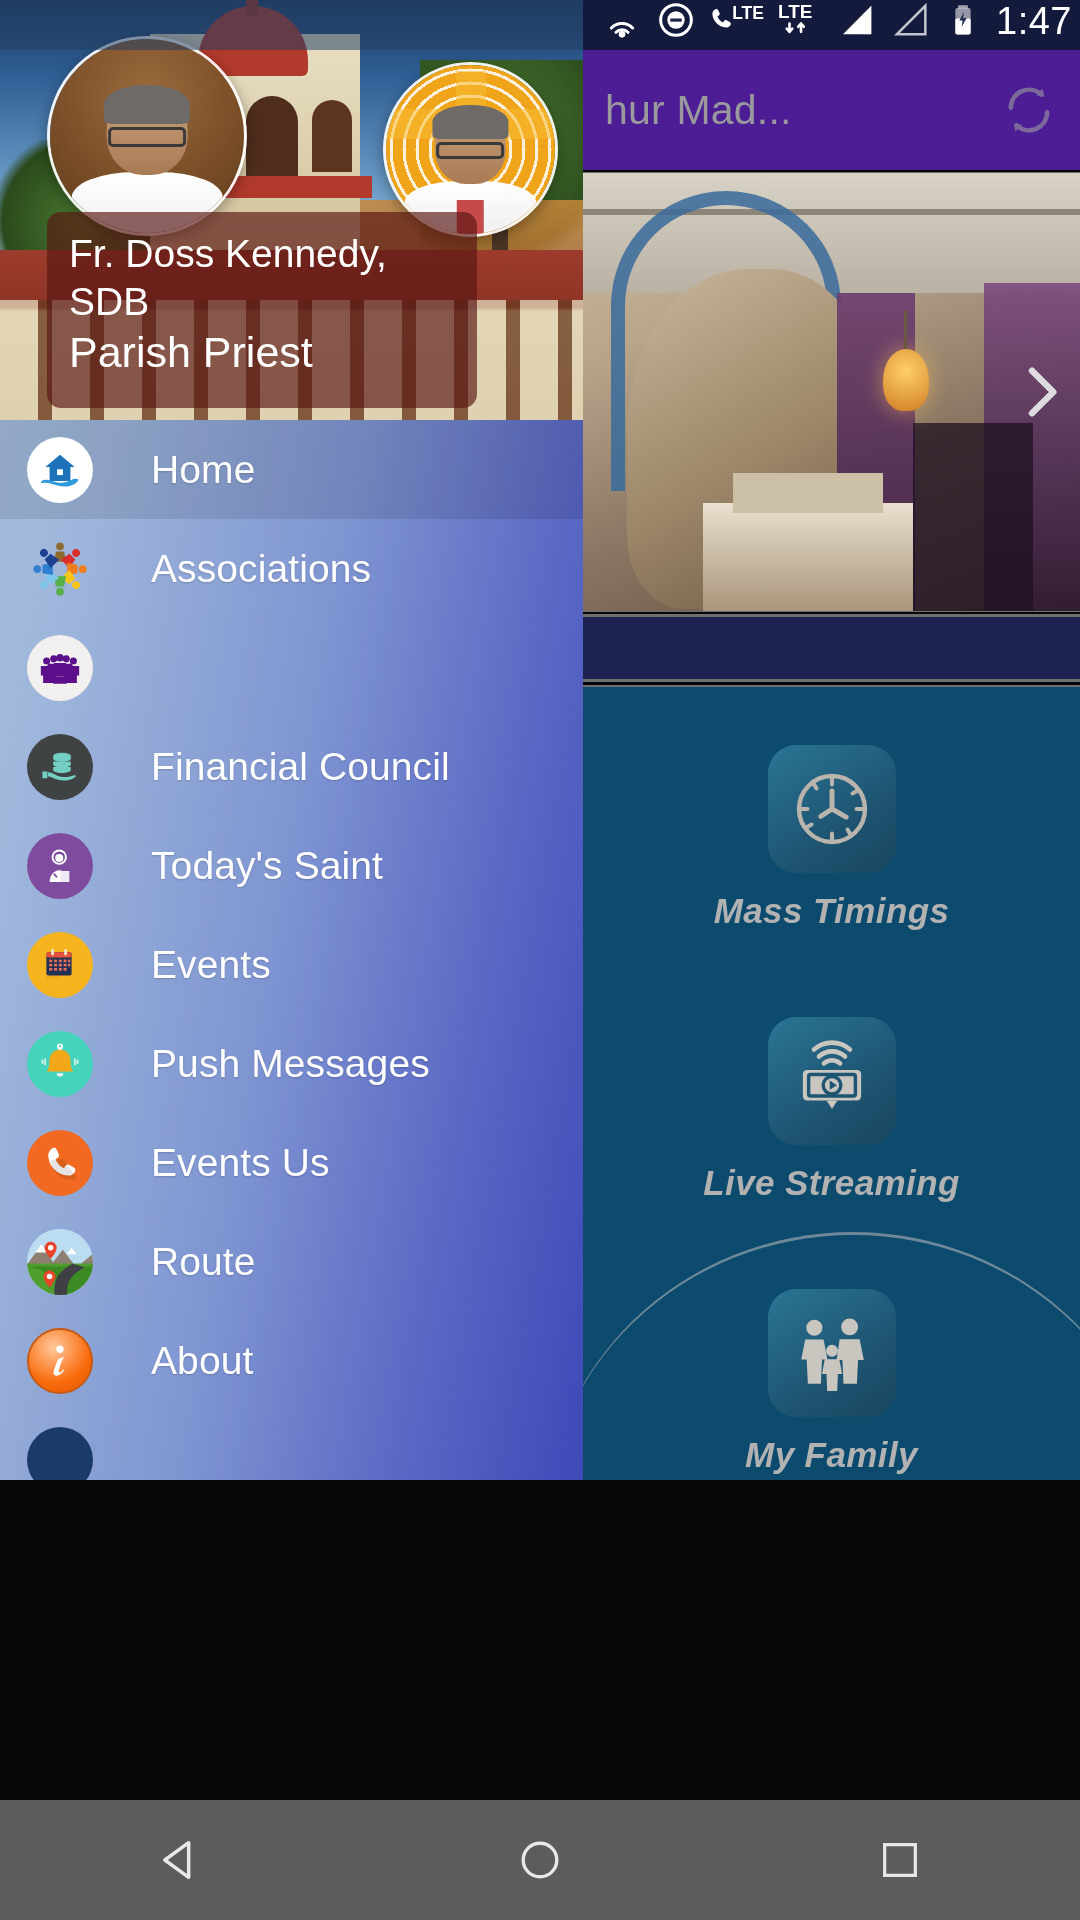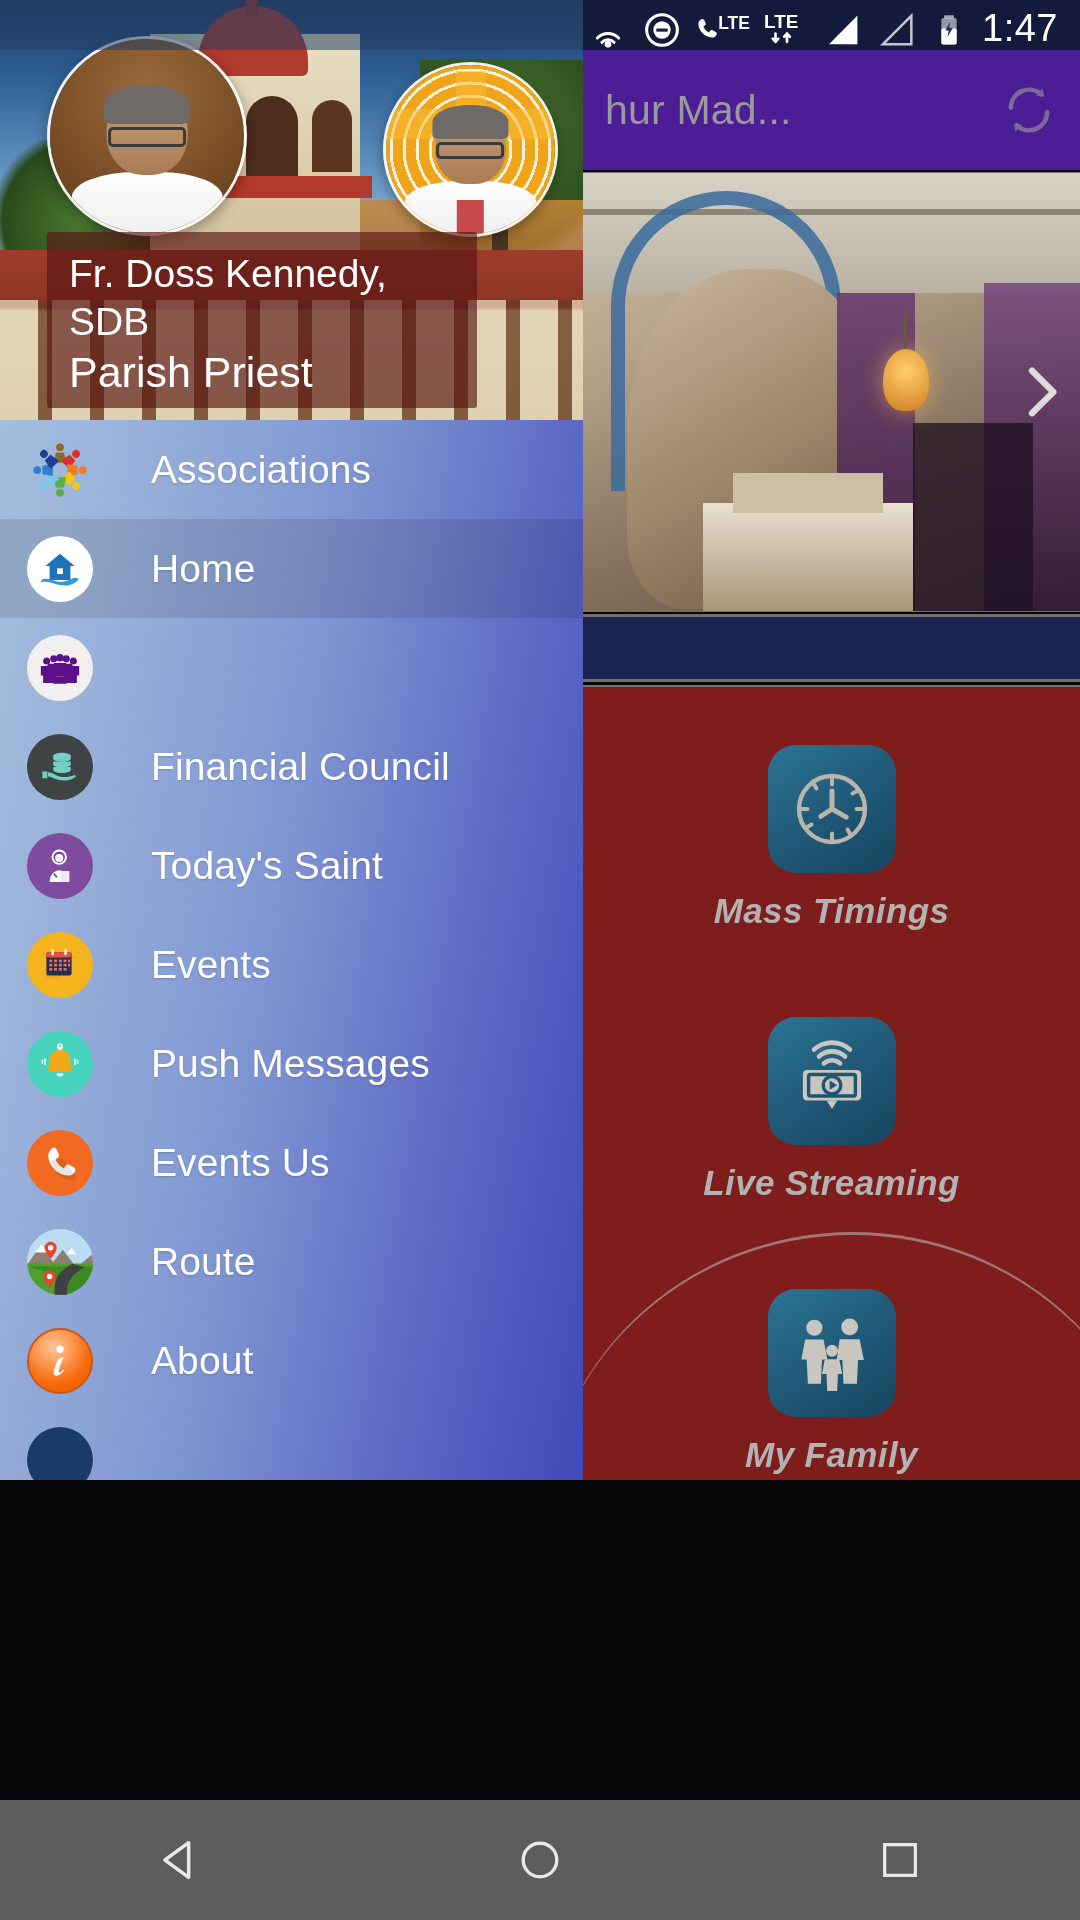--- a/index.html
+++ b/index.html
@@ -67,21 +67,21 @@
   }
 
   .blue-band {
     position:absolute; left:583px; top:614px; width:497px; height:68px;
     background:#1d2350; border-top:3px solid #6f6f6f; border-bottom:3px solid #6f6f6f;
   }
 
   
   .tiles {
     position:absolute; left:583px; top:685px; width:497px; height:795px;
-    background:#7f1d1d; border-top:2px solid #6f6f6f; overflow:hidden;
+    background:#0c4a6e; border-top:2px solid #6f6f6f; overflow:hidden;
   }
   .tile { position:absolute; left:0; width:497px; text-align:center; }
   .tile-icon {
     width:128px; height:128px; margin:0 auto 18px;
     background:linear-gradient(145deg,#2b7594,#1e5573 60%,#18465f);
     border-radius:28px; display:flex; align-items:center; justify-content:center;
   }
   .tile-label {
     font-size:35px; font-style:italic; font-weight:bold; color:#b2b2b2;
     letter-spacing:.4px;
@@ -178,22 +178,22 @@
   .face-glass{ position:absolute; left:50%; top:30%; transform:translateX(-50%);
                width:56%; height:13%; border:3px solid #3a3a3a; border-radius:5px; }
   .face-body { position:absolute; left:50%; bottom:0; transform:translateX(-50%);
                width:108%; height:40%; border-radius:42% 42% 0 0;
                background:linear-gradient(180deg,#ffffff,#efefef); }
   .face-collar{position:absolute; left:50%; bottom:0; transform:translateX(-50%);
                width:22%; height:26%; background:#c74a4a; }
 
   .priest-caption {
     position:absolute; left:47px; bottom:12px; right:0;
-    background:rgba(88,22,18,.66); padding:18px 22px 10px;
-    border-radius:3px; width:430px;
+    background:rgba(88,22,18,.66); padding:18px 22px 30px;
+    border-radius:14px; width:430px;
   }
   .priest-name { color:#ffffff; font-size:39px; line-height:1.22; }
   .priest-role { color:#ffffff; font-size:43px; line-height:1.22; }
 
   
   .menu { position:relative; }
   .menu-item {
     position:relative; display:flex; align-items:center;
     height:99px; padding-left:27px;
   }
@@ -231,21 +231,21 @@
 
   
   .statusbar {
     position:absolute; left:0; top:0; width:1080px; height:50px;
     display:flex; align-items:center; z-index:40;
   }
   .sb-left { position:absolute; left:0; top:0; width:583px; height:50px;
              background:rgba(36,62,98,.55); }
   .sb-icons {
     position:absolute; right:0; top:0; height:50px; display:flex;
-    align-items:flex-end; gap:14px; padding-right:22px;
+    align-items:flex-start; gap:14px; padding-right:8px;
   }
   .sb-clock { color:#fff; font-size:38px; margin-left:2px; letter-spacing:.5px; }
   .sb-ico { display:flex; align-items:center; }
 </style>
 </head>
 <body>
 
 <div id="screen">
 
   <div class="app-bg">
@@ -377,72 +377,72 @@
       </div>
 
       <div class="priest-caption">
         <div class="priest-name">Fr. Doss Kennedy, SDB</div>
         <div class="priest-role">Parish Priest</div>
       </div>
     </div>
 
     <div class="menu">
 
-      <div class="menu-item">
-        <div class="menu-icon ic-assoc">
-          <svg viewBox="0 0 24 24" width="62" height="62">
-            <g>
-              <g fill="#8d6a2f">
-                  <circle cx="12" cy="3.2" r="1.5"></circle>
-                  <path d="M10.4 5.2h3.2l.7 4h-4.6z"></path>
-                </g>
-              <g fill="#d92f2f" transform="rotate(45 12 12)">
-                  <circle cx="12" cy="3.2" r="1.5"></circle>
-                  <path d="M10.4 5.2h3.2l.7 4h-4.6z"></path>
-                </g>
-              <g fill="#f07c1e" transform="rotate(90 12 12)">
-                  <circle cx="12" cy="3.2" r="1.5"></circle>
-                  <path d="M10.4 5.2h3.2l.7 4h-4.6z"></path>
-                </g>
-              <g fill="#f5c518" transform="rotate(135 12 12)">
-                  <circle cx="12" cy="3.2" r="1.5"></circle>
-                  <path d="M10.4 5.2h3.2l.7 4h-4.6z"></path>
-                </g>
-              <g fill="#57b04a" transform="rotate(180 12 12)">
-                  <circle cx="12" cy="3.2" r="1.5"></circle>
-                  <path d="M10.4 5.2h3.2l.7 4h-4.6z"></path>
-                </g>
-              <g fill="#7fc7e8" transform="rotate(225 12 12)">
-                  <circle cx="12" cy="3.2" r="1.5"></circle>
-                  <path d="M10.4 5.2h3.2l.7 4h-4.6z"></path>
-                </g>
-              <g fill="#2f7fd0" transform="rotate(270 12 12)">
-                  <circle cx="12" cy="3.2" r="1.5"></circle>
-                  <path d="M10.4 5.2h3.2l.7 4h-4.6z"></path>
-                </g>
-              <g fill="#1c3f8f" transform="rotate(315 12 12)">
-                  <circle cx="12" cy="3.2" r="1.5"></circle>
-                  <path d="M10.4 5.2h3.2l.7 4h-4.6z"></path>
-                </g>
-            </g>
-          </svg>
-        </div>
-        <div class="menu-label">Associations</div>
-      </div>
-
       <div class="menu-item selected">
         <div class="menu-icon ic-home">
           <svg viewBox="0 0 24 24" width="48" height="48">
             <path d="M12 4.4l7.3 6.1h-2.1v7H6.8v-7H4.7z" fill="#1d72b8"></path>
             <rect x="10.2" y="11.3" width="3.6" height="3.6" fill="#fff" stroke="#1d72b8" stroke-width=".7"></rect>
             <path d="M2.6 17.6c2.6-1.7 5-.2 7.6.5 2.6.7 5 .2 7.6-1.2 1.5-.8 2.6-.6 3.6 0
                      -1.1 1.9-3.2 3-5.6 3.3-3.2.4-6-.9-8.6-1.5-1.6-.4-3.1-.4-4.6-.1z" fill="#2d9bd9"></path>
           </svg>
         </div>
         <div class="menu-label">Home</div>
+      </div>
+
+      <div class="menu-item">
+        <div class="menu-icon ic-assoc">
+          <svg viewBox="0 0 24 24" width="62" height="62">
+            <g>
+              <g fill="#8d6a2f">
+                  <circle cx="12" cy="3.2" r="1.5"></circle>
+                  <path d="M10.4 5.2h3.2l.7 4h-4.6z"></path>
+                </g>
+              <g fill="#d92f2f" transform="rotate(45 12 12)">
+                  <circle cx="12" cy="3.2" r="1.5"></circle>
+                  <path d="M10.4 5.2h3.2l.7 4h-4.6z"></path>
+                </g>
+              <g fill="#f07c1e" transform="rotate(90 12 12)">
+                  <circle cx="12" cy="3.2" r="1.5"></circle>
+                  <path d="M10.4 5.2h3.2l.7 4h-4.6z"></path>
+                </g>
+              <g fill="#f5c518" transform="rotate(135 12 12)">
+                  <circle cx="12" cy="3.2" r="1.5"></circle>
+                  <path d="M10.4 5.2h3.2l.7 4h-4.6z"></path>
+                </g>
+              <g fill="#57b04a" transform="rotate(180 12 12)">
+                  <circle cx="12" cy="3.2" r="1.5"></circle>
+                  <path d="M10.4 5.2h3.2l.7 4h-4.6z"></path>
+                </g>
+              <g fill="#7fc7e8" transform="rotate(225 12 12)">
+                  <circle cx="12" cy="3.2" r="1.5"></circle>
+                  <path d="M10.4 5.2h3.2l.7 4h-4.6z"></path>
+                </g>
+              <g fill="#2f7fd0" transform="rotate(270 12 12)">
+                  <circle cx="12" cy="3.2" r="1.5"></circle>
+                  <path d="M10.4 5.2h3.2l.7 4h-4.6z"></path>
+                </g>
+              <g fill="#1c3f8f" transform="rotate(315 12 12)">
+                  <circle cx="12" cy="3.2" r="1.5"></circle>
+                  <path d="M10.4 5.2h3.2l.7 4h-4.6z"></path>
+                </g>
+            </g>
+          </svg>
+        </div>
+        <div class="menu-label">Associations</div>
       </div>
 
       <div class="menu-item">
         <div class="menu-icon ic-parish">
           <svg viewBox="0 0 24 24" width="50" height="50">
             <g fill="#5c0f8b">
               <circle cx="5.6" cy="8.6" r="1.7"></circle>
                 <path d="M2.8 11h5.6v4.6H2.8z"></path>
               <circle cx="18.4" cy="8.6" r="1.7"></circle>
                 <path d="M15.6 11h5.6v4.6h-5.6z"></path>

